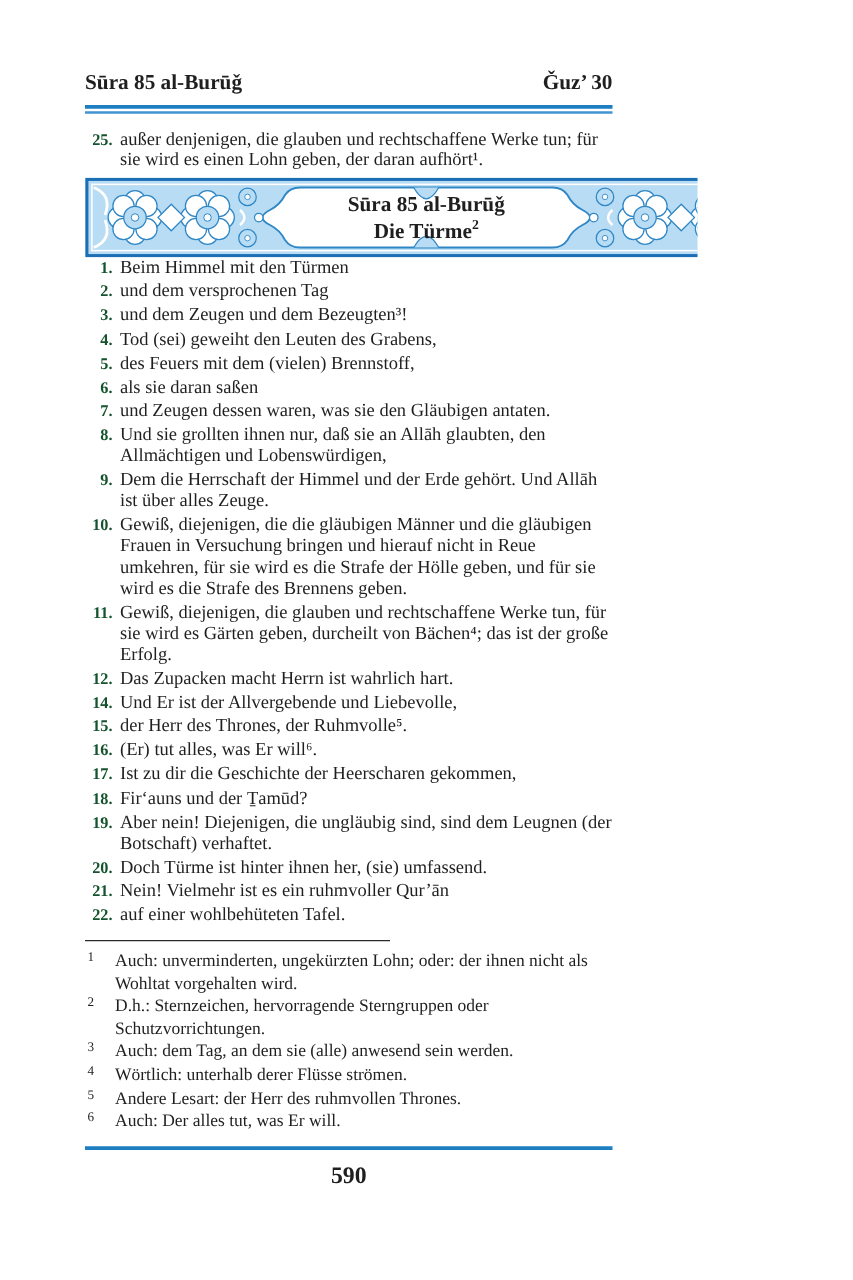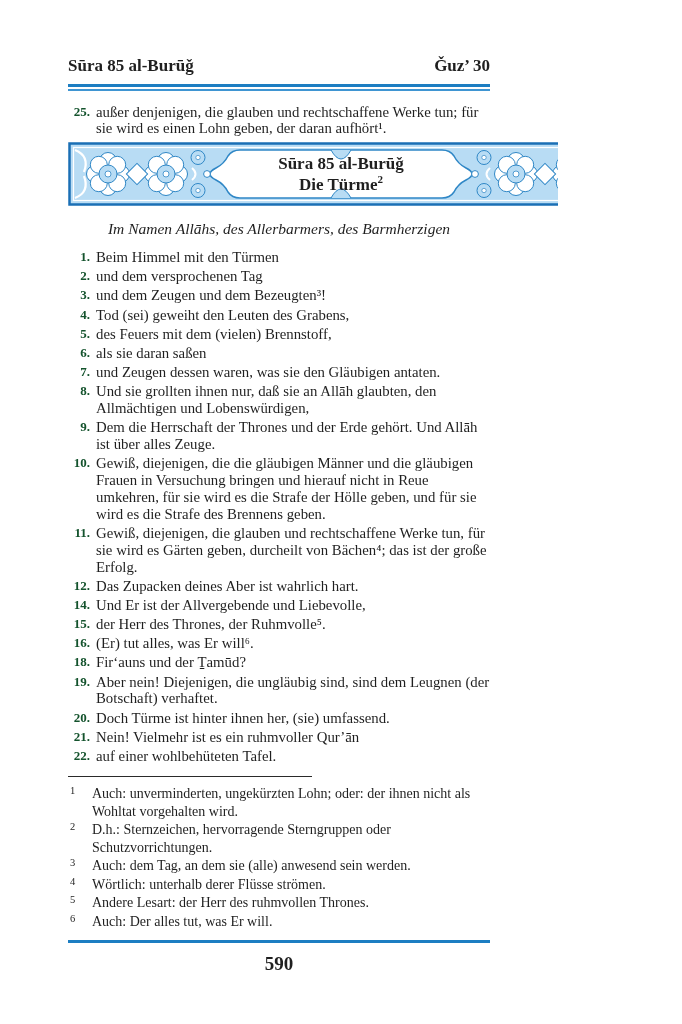--- a/index.html
+++ b/index.html
@@ -115,21 +115,20 @@
         <circle cx="407" cy="32" r="3.4" fill="#ffffff" stroke="#2f87c6" stroke-width="1"></circle>
         <path d="M263,8 q5,9 10,9 q5,0 10,-9" fill="#b8dcf4" stroke="#2f87c6" stroke-width="1"></path>
         <path d="M263,56 q5,-9 10,-9 q5,0 10,9" fill="#b8dcf4" stroke="#2f87c6" stroke-width="1"></path>
       </svg>
       <div class="titles">
         <span>Sūra 85 al-Burūǧ</span>
         <span><span>Die Türme</span><sup>2</sup></span>
       </div>
     </div>
 
-    <div class="bismillah">Im Namen Allāhs, des Allerbarmers, des Barmherzigen</div>
 
     <div class="verse-list">
         <div class="verse">
           <span class="vnum">1.</span>
           <span class="vtext">Beim Himmel mit den Türmen</span>
         </div>
         <div class="verse">
           <span class="vnum">2.</span>
           <span class="vtext">und dem versprochenen Tag</span>
         </div>
@@ -152,47 +151,51 @@
         <div class="verse">
           <span class="vnum">7.</span>
           <span class="vtext">und Zeugen dessen waren, was sie den Gläubigen antaten.</span>
         </div>
         <div class="verse">
           <span class="vnum">8.</span>
           <span class="vtext">Und sie grollten ihnen nur, daß sie an Allāh glaubten, den Allmächtigen und Lobenswürdigen,</span>
         </div>
         <div class="verse">
           <span class="vnum">9.</span>
-          <span class="vtext">Dem die Herrschaft der Thrones und der Erde gehört. Und Allāh ist über alles Zeuge.</span>
+          <span class="vtext">Dem die Herrschaft der Himmel und der Erde gehört. Und Allāh ist über alles Zeuge.</span>
         </div>
         <div class="verse">
           <span class="vnum">10.</span>
           <span class="vtext">Gewiß, diejenigen, die die gläubigen Männer und die gläubigen Frauen in Versuchung bringen und hierauf nicht in Reue umkehren, für sie wird es die Strafe der Hölle geben, und für sie wird es die Strafe des Brennens geben.</span>
         </div>
         <div class="verse">
           <span class="vnum">11.</span>
           <span class="vtext">Gewiß, diejenigen, die glauben und rechtschaffene Werke tun, für sie wird es Gärten geben, durcheilt von Bächen⁴; das ist der große Erfolg.</span>
         </div>
         <div class="verse">
           <span class="vnum">12.</span>
-          <span class="vtext">Das Zupacken deines Aber ist wahrlich hart.</span>
+          <span class="vtext">Das Zupacken macht Herrn ist wahrlich hart.</span>
         </div>
         <div class="verse">
           <span class="vnum">14.</span>
           <span class="vtext">Und Er ist der Allvergebende und Liebevolle,</span>
         </div>
         <div class="verse">
           <span class="vnum">15.</span>
           <span class="vtext">der Herr des Thrones, der Ruhmvolle⁵.</span>
         </div>
         <div class="verse">
           <span class="vnum">16.</span>
           <span class="vtext">(Er) tut alles, was Er will⁶.</span>
         </div>
         <div class="verse">
+          <span class="vnum">17.</span>
+          <span class="vtext">Ist zu dir die Geschichte der Heerscharen gekommen,</span>
+        </div>
+        <div class="verse">
           <span class="vnum">18.</span>
           <span class="vtext">Fir‘auns und der Ṯamūd?</span>
         </div>
         <div class="verse">
           <span class="vnum">19.</span>
           <span class="vtext">Aber nein! Diejenigen, die ungläubig sind, sind dem Leugnen (der Botschaft) verhaftet.</span>
         </div>
         <div class="verse">
           <span class="vnum">20.</span>
           <span class="vtext">Doch Türme ist hinter ihnen her, (sie) umfassend.</span>

